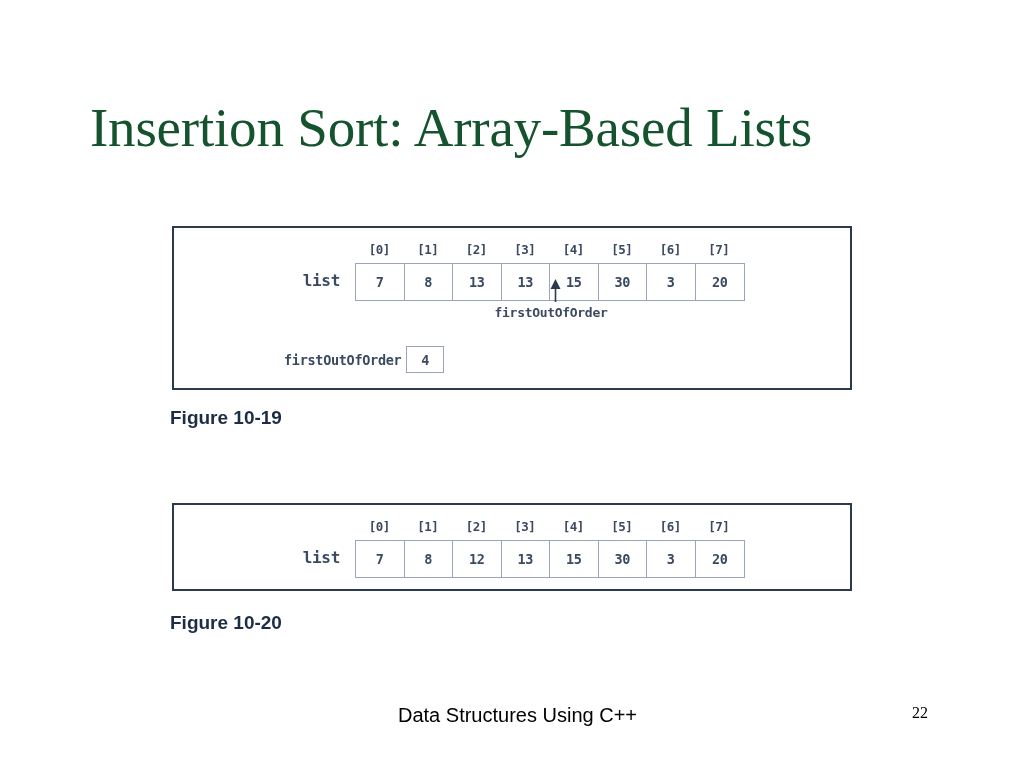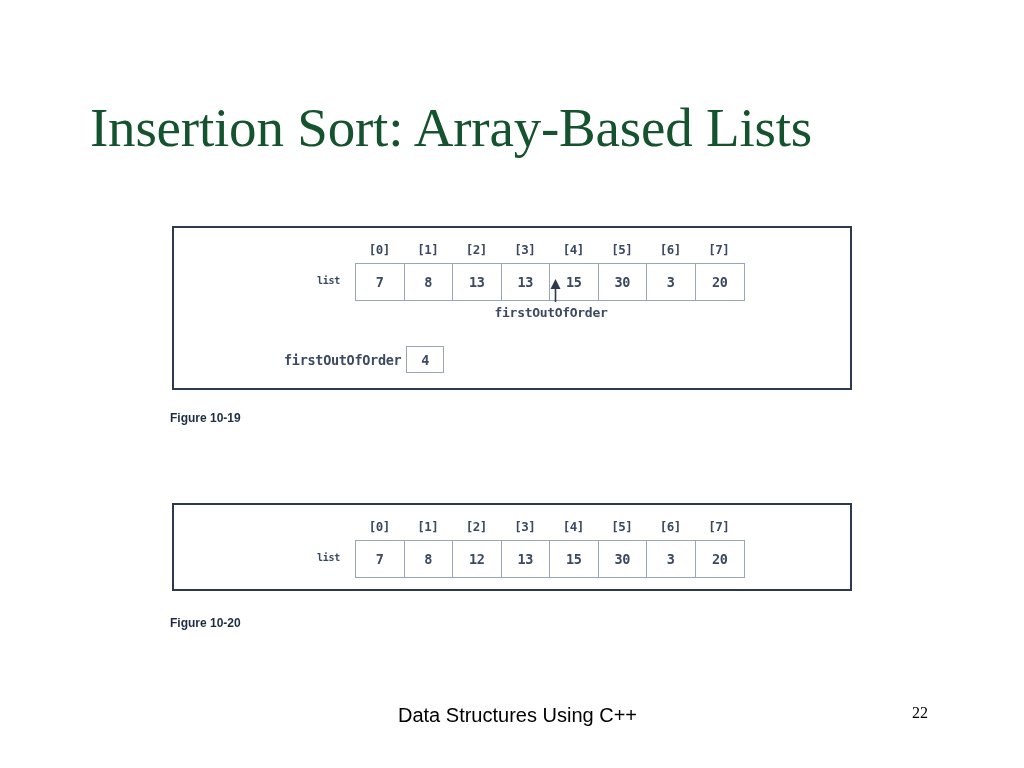--- a/index.html
+++ b/index.html
@@ -62,21 +62,21 @@
     letter-spacing: -0.5px;
   }
 
   .array-row {
     display: flex;
     align-items: stretch;
     margin-top: 3px;
   }
   .array-name {
     font-family: "DejaVu Sans Mono", monospace;
-    font-size: 10px;
+    font-size: 16px;
     font-weight: 700;
     color: #3b4a61;
     line-height: 36px;
     padding-right: 7px;
     letter-spacing: -0.3px;
     white-space: nowrap;
     text-align: right;
     width: 64px;
     box-sizing: border-box;
     position: absolute;
@@ -169,21 +169,21 @@
     position: absolute;
     display: flex;
     align-items: flex-start;
     font-family: "Liberation Sans", sans-serif;
     color: #22334d;
   }
   #caption-1 { left: 170px; top: 407px; width: 690px; }
   #caption-2 { left: 170px; top: 612px; width: 690px; }
 
   .caption-label {
-    font-size: 12px;
+    font-size: 19px;
     font-weight: 700;
     color: #1d2d45;
     white-space: nowrap;
     width: 108px;
     flex: 0 0 108px;
     line-height: 22px;
   }
   .caption-text {
     font-size: 15.5px;
     font-weight: 400;

